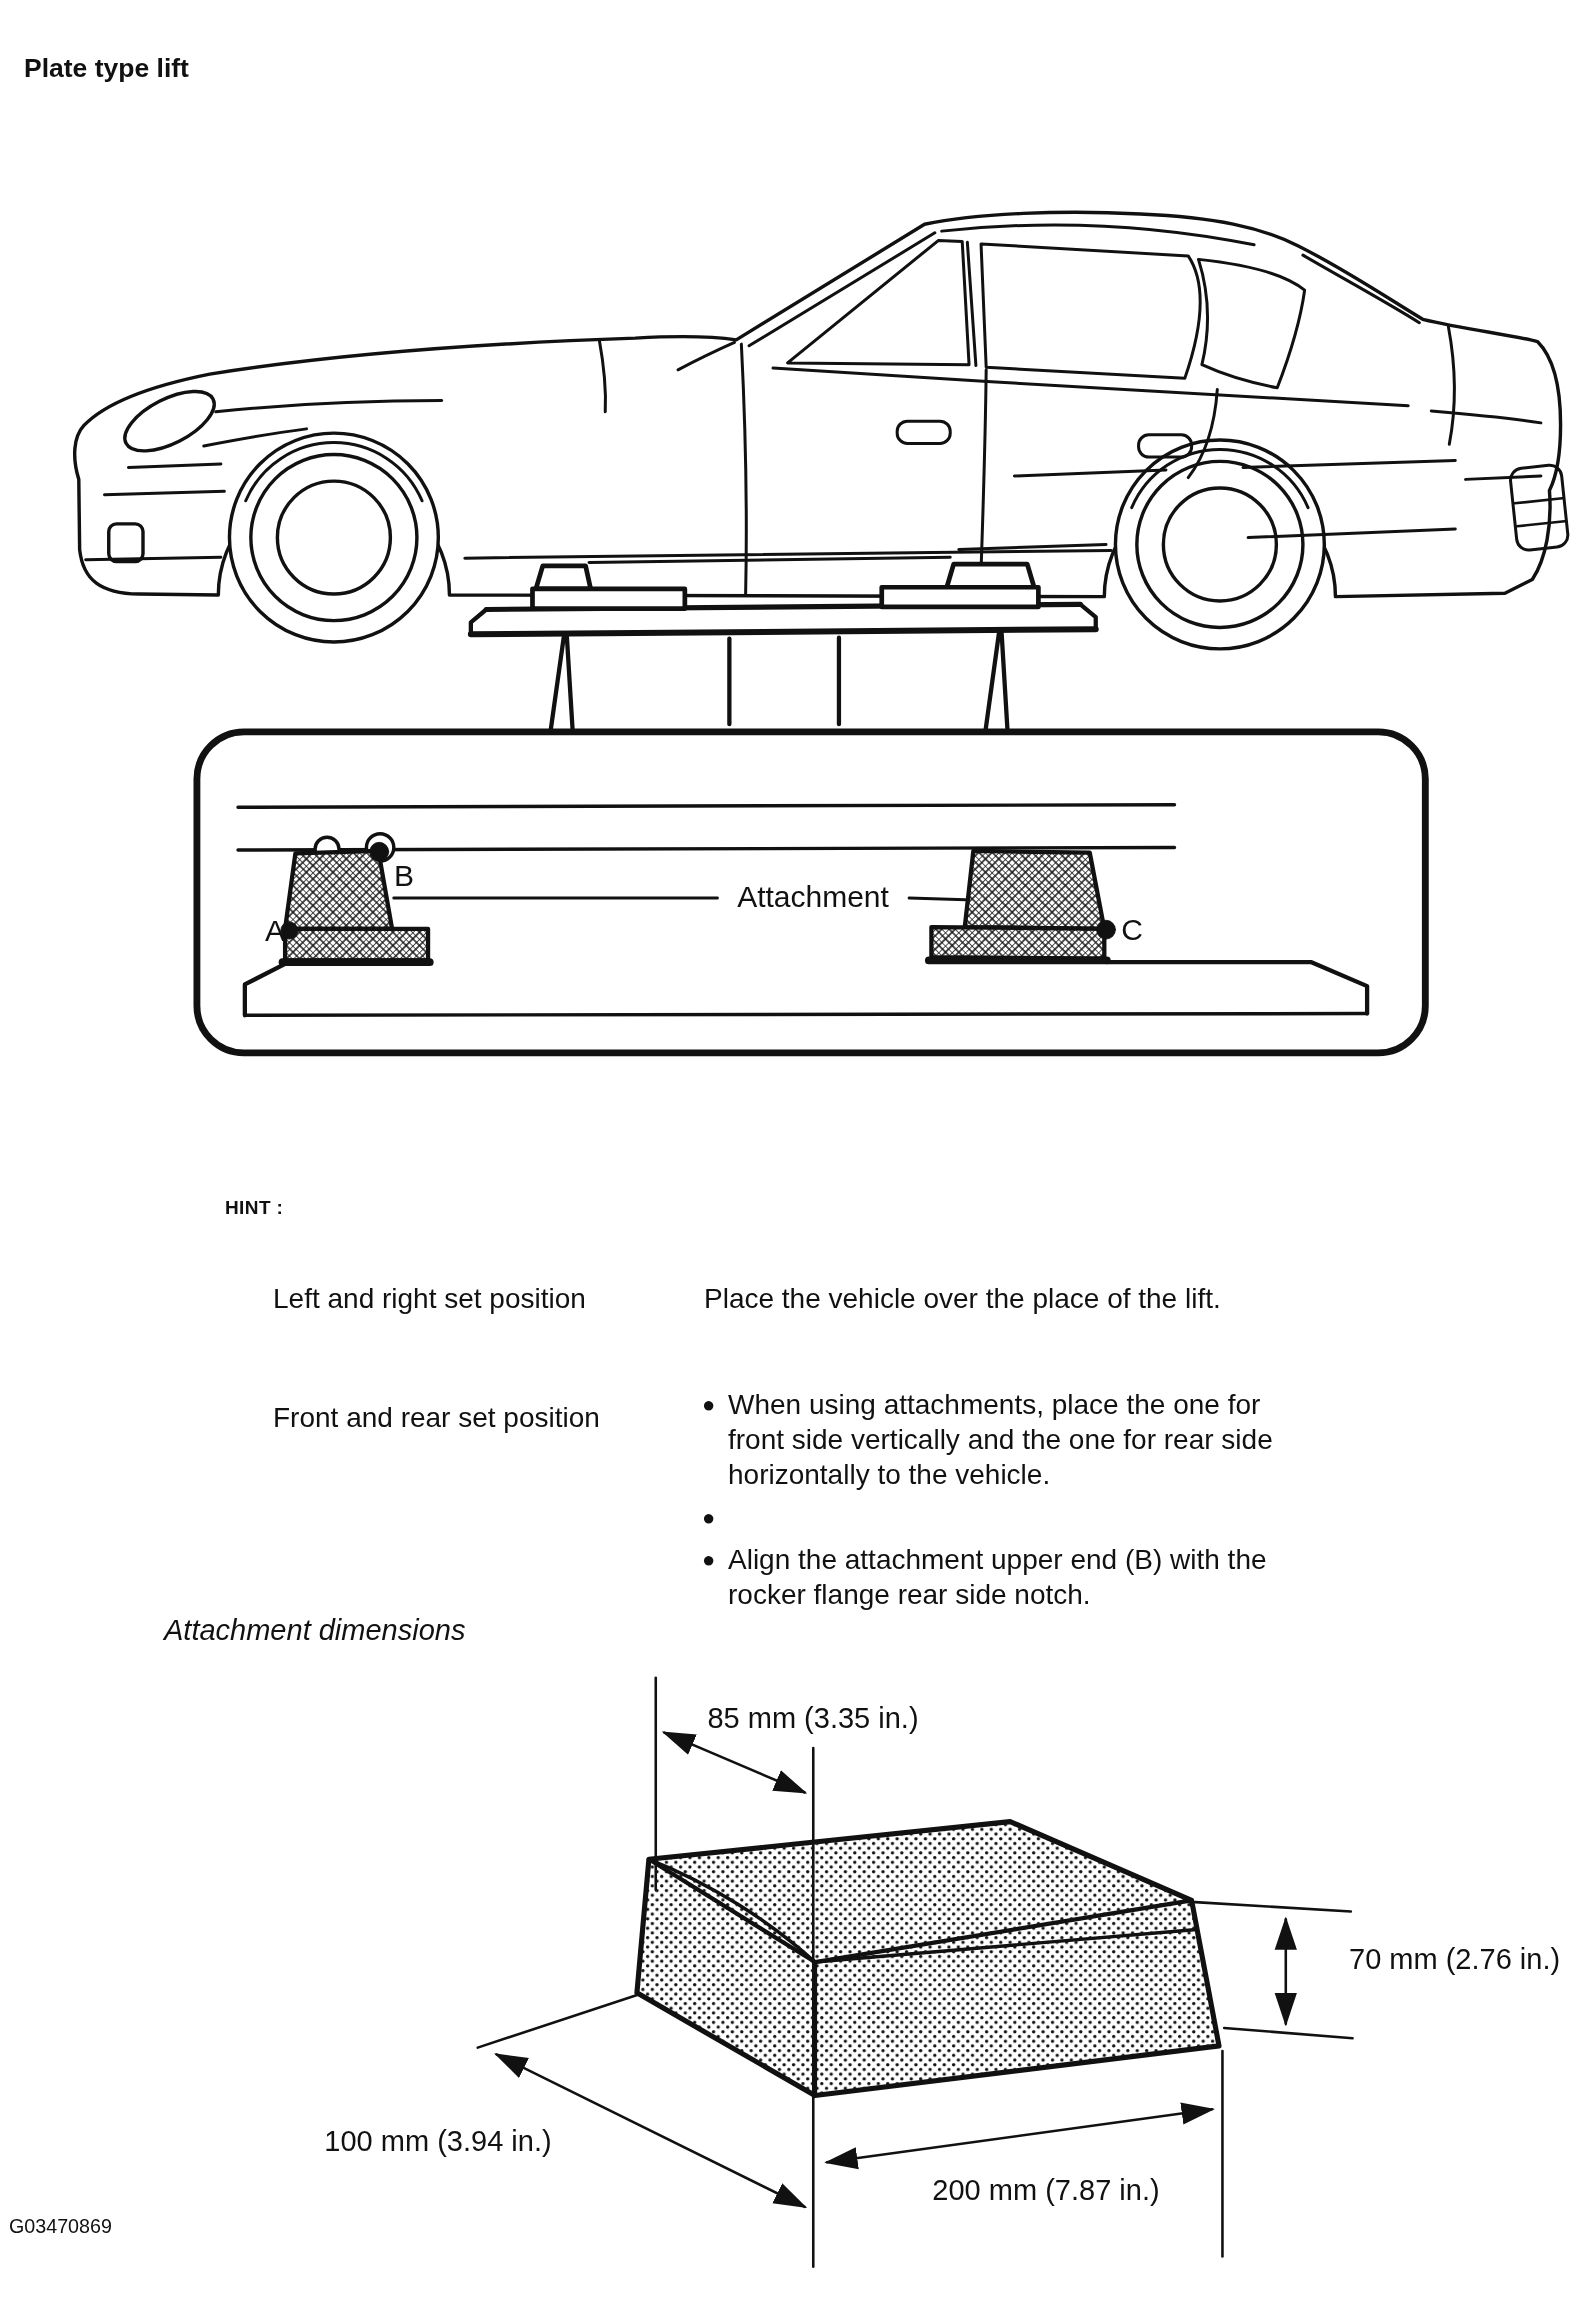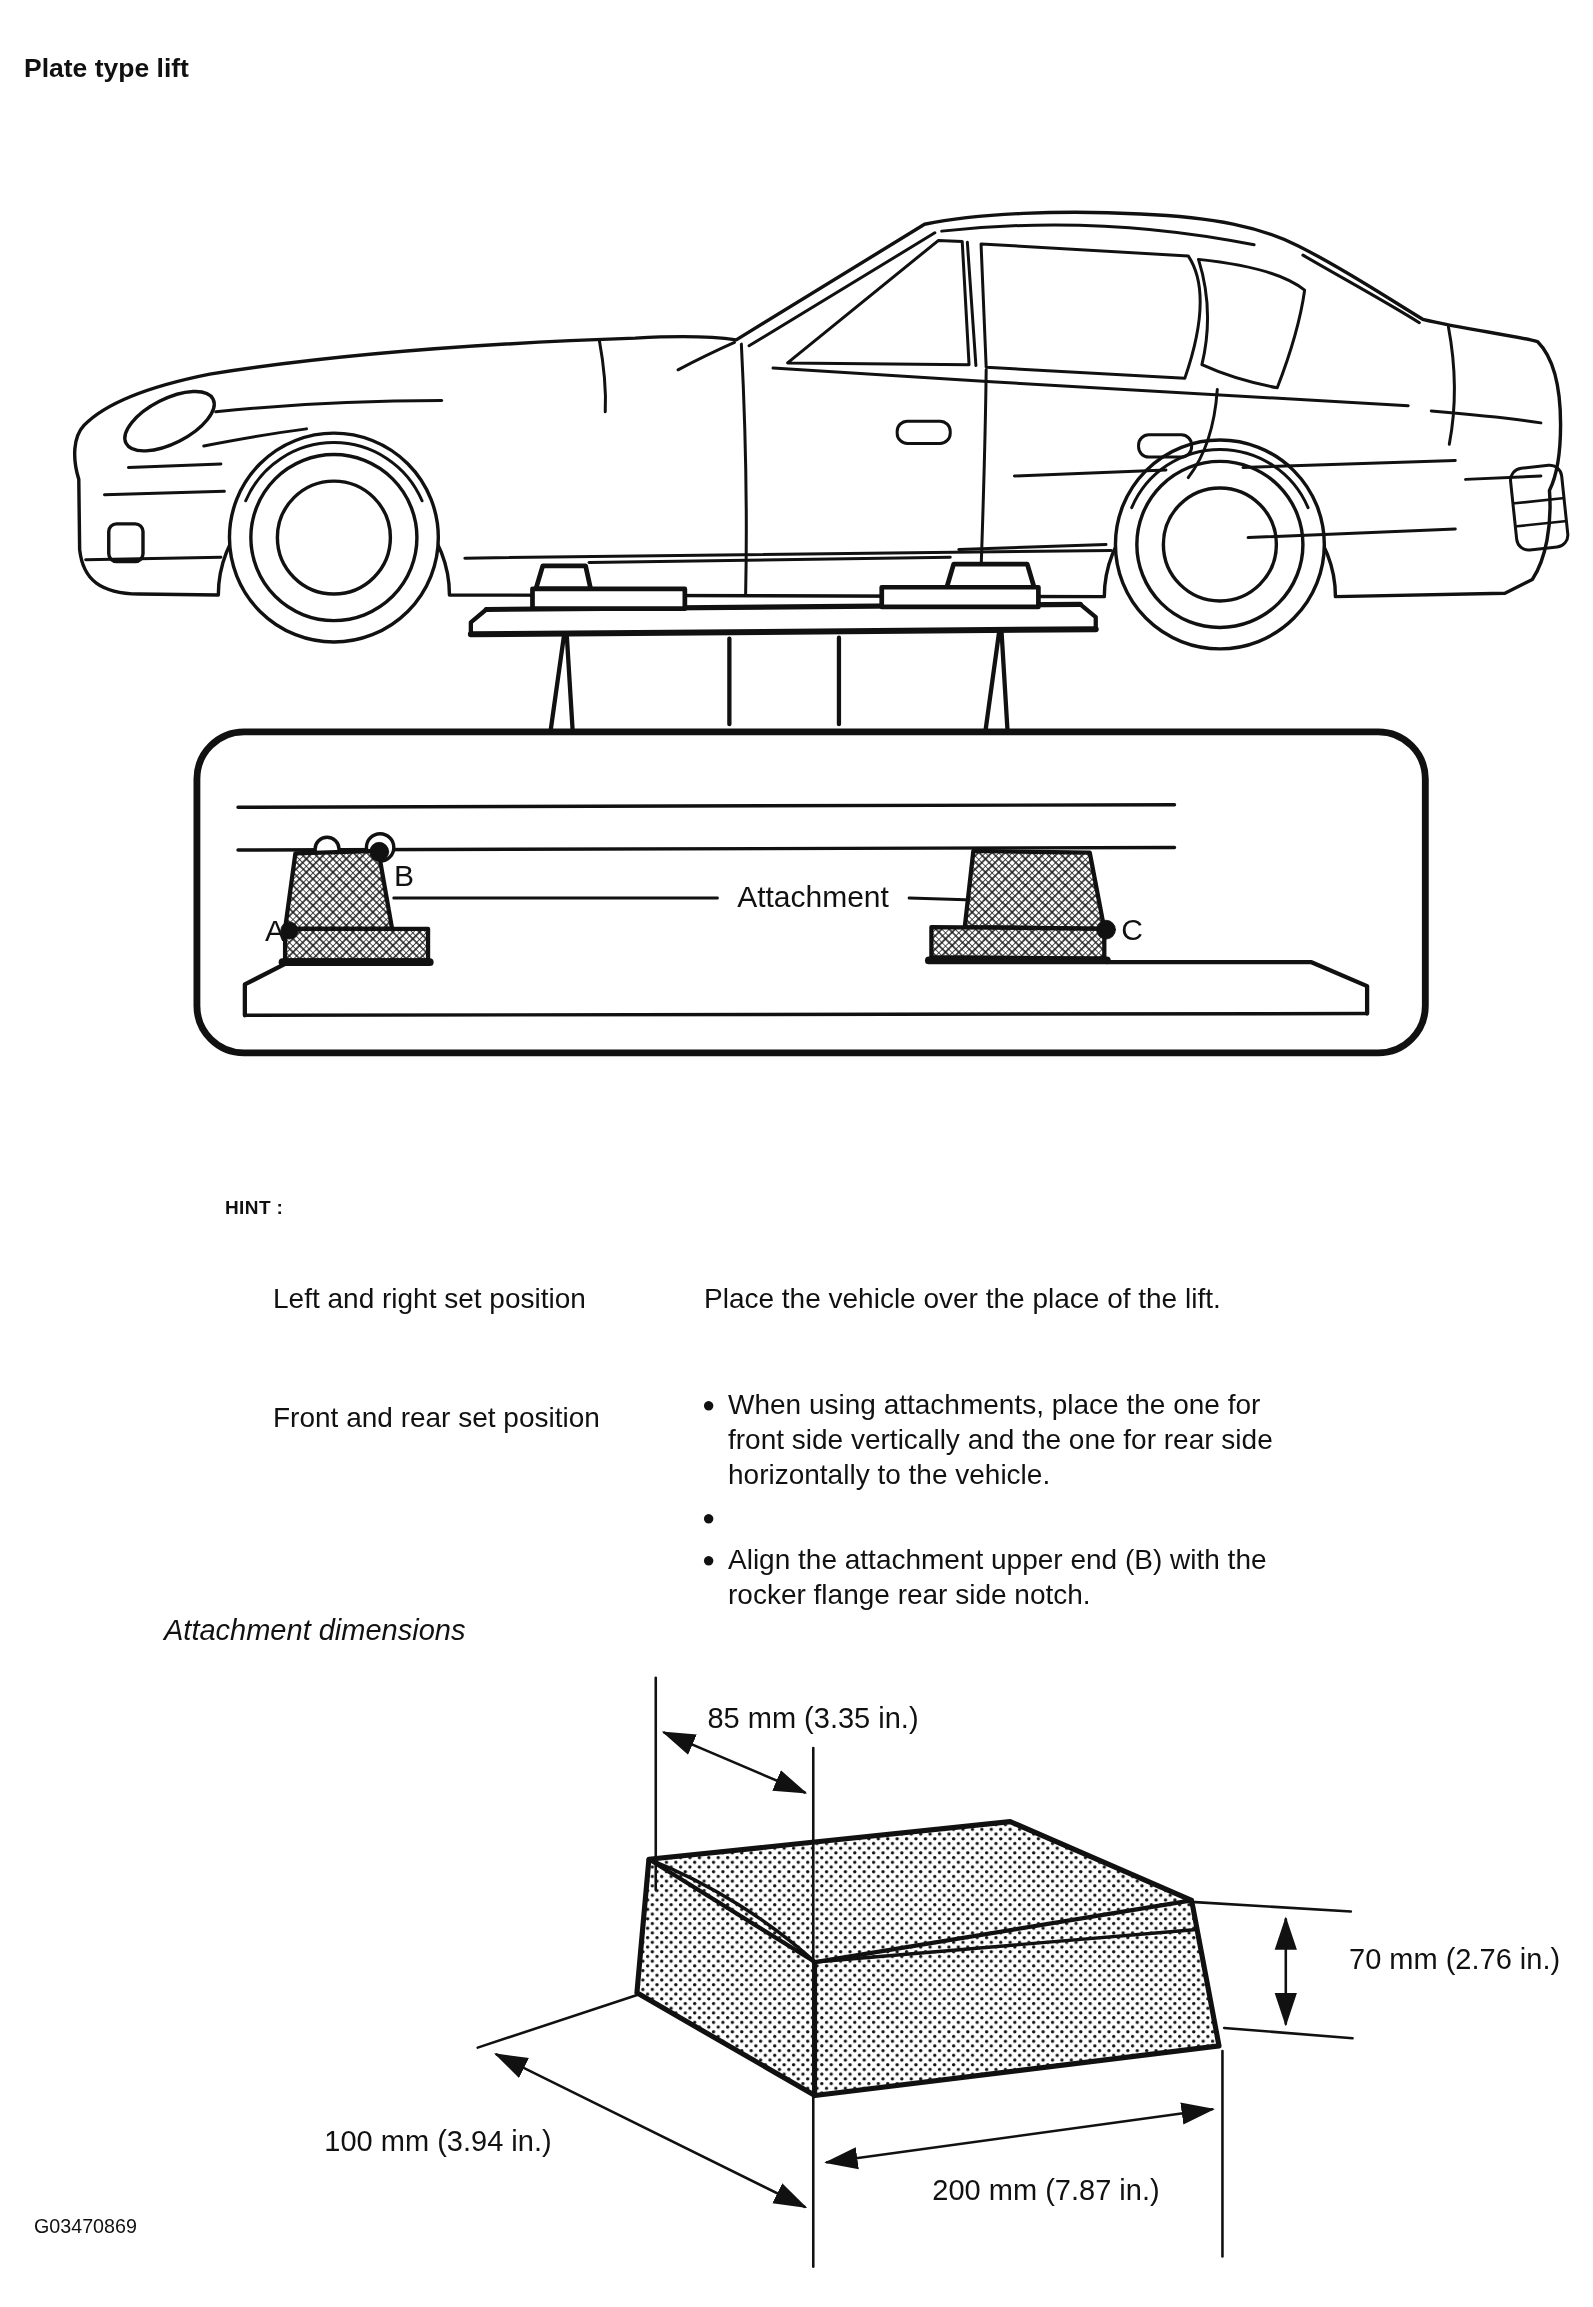--- a/index.html
+++ b/index.html
@@ -204,14 +204,14 @@
 rocker flange rear side notch.</span>
   </div>
 </div>
 
 <div class="abs t-dim" style="left:164px;top:1614px;font-style:italic;">Attachment dimensions</div>
 <div class="abs t-dim ctr" style="left:813px;top:1702px;">85 mm (3.35 in.)</div>
 <div class="abs t-dim" style="left:1312px;top:1943px;margin-left:37px;">70 mm (2.76 in.)</div>
 <div class="abs t-dim ctr" style="left:438px;top:2125px;">100 mm (3.94 in.)</div>
 <div class="abs t-dim ctr" style="left:1046px;top:2174px;">200 mm (7.87 in.)</div>
 
-<div class="abs t-small" style="left:34px;top:2215px;">G03470869</div>
+<div class="abs t-small" style="left:9px;top:2215px;">G03470869</div>
 
 
 </body></html>

